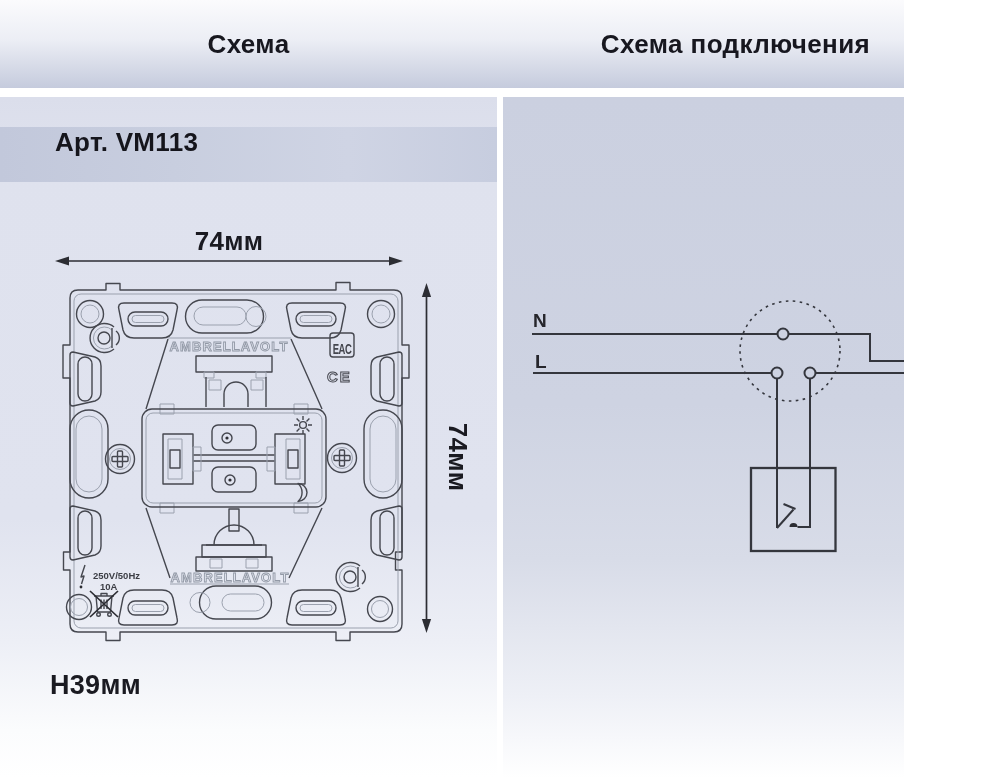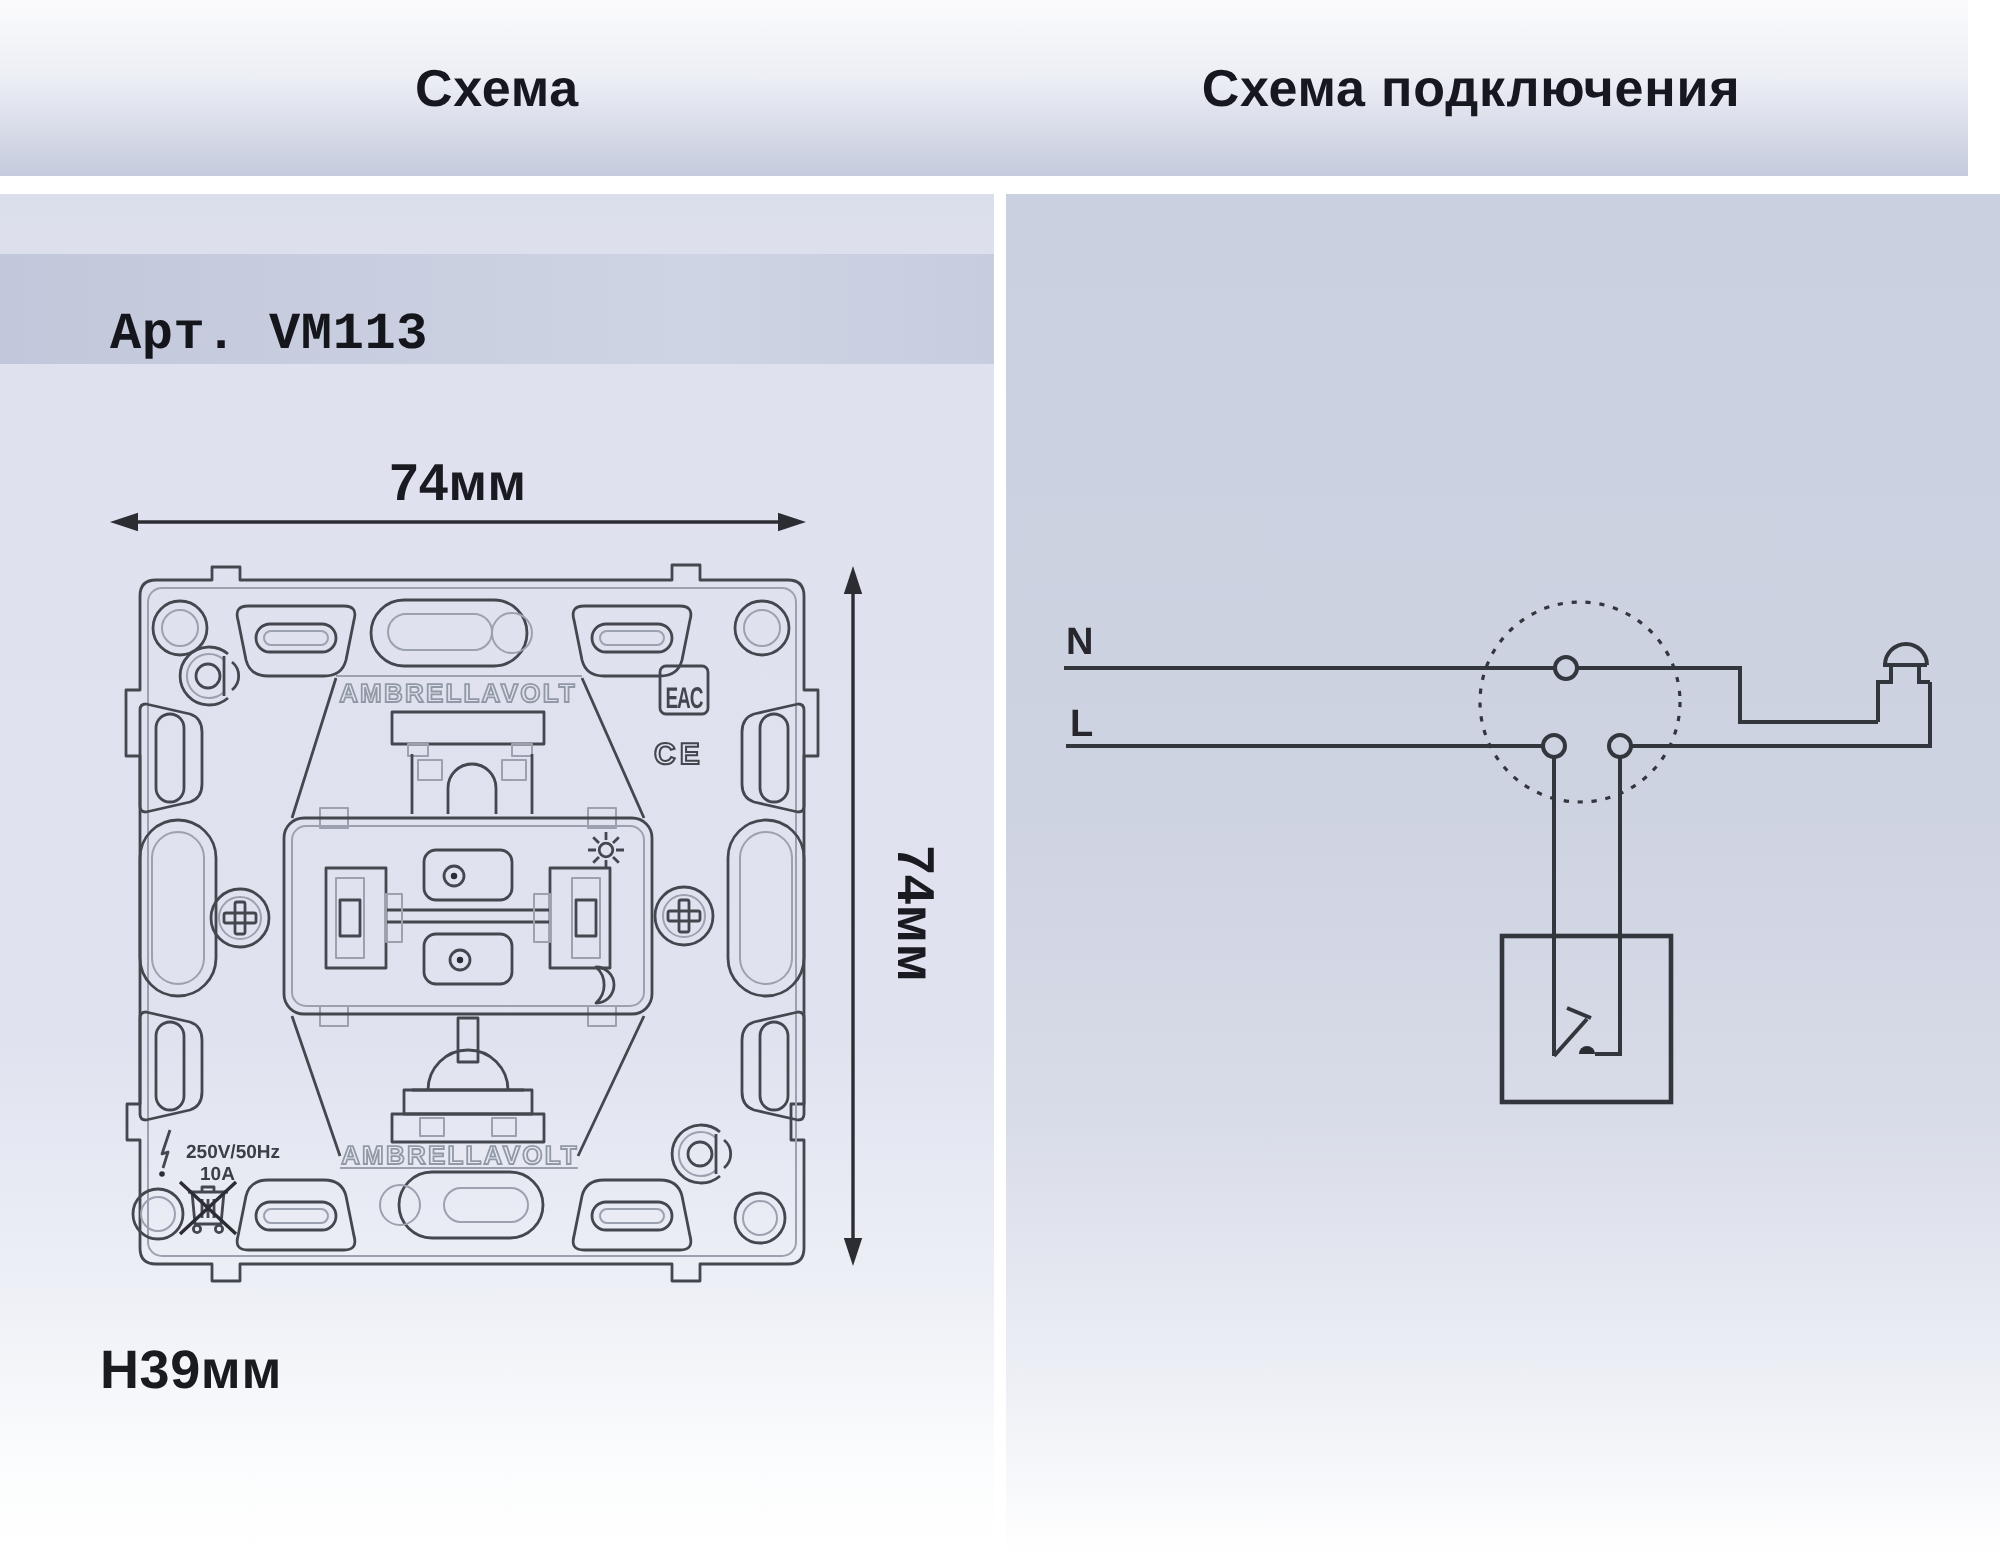--- a/index.html
+++ b/index.html
@@ -1,31 +1,31 @@
 <!DOCTYPE html>
 <html><head>
 <meta charset="utf-8">
 <style>
   html,body{margin:0;padding:0;background:#fff;}
-  .page{position:relative;width:1000px;height:778px;overflow:hidden;background:#fff;
+  .page{position:relative;width:904px;height:778px;overflow:hidden;background:#fff;
         font-family:"Liberation Sans",sans-serif;}
   .header-cell{position:absolute;top:0;height:88px;display:flex;align-items:center;justify-content:center;
         background:linear-gradient(180deg,#fbfbfd 0%,#eceef5 45%,#c5cbdd 100%);
         color:#17171f;font-size:26px;font-weight:600;letter-spacing:.4px;}
   .header-cell.left{left:0;width:497px;}
   .header-cell.right{left:487px;width:497px;}
   .panel{position:absolute;top:97px;height:681px;}
   .panel.left{left:0;width:497px;
         background:linear-gradient(180deg,#dbdeeb 0%,#dfe2ee 10%,#e0e3ef 62%,#edeff6 80%,#fbfcfd 93%,#ffffff 100%);}
   .panel.right{left:503px;width:497px;
         background:linear-gradient(180deg,#cbd0e0 0%,#ced3e2 45%,#d8dce8 68%,#eef0f6 88%,#ffffff 100%);}
   .art-band{position:absolute;top:30px;left:0;width:100%;height:55px;box-sizing:border-box;
         background:linear-gradient(90deg,#c2c8db 0%,#c8cedf 35%,#cfd4e4 70%,#c7cddf 100%);
-        display:flex;align-items:flex-end;padding-left:55px;
-        font-size:26px;font-weight:600;color:#15151c;letter-spacing:.3px;font-family:Liberation Mono, monospace;}
+        display:flex;align-items:flex-start;padding-left:55px;
+        font-size:26px;font-weight:600;color:#15151c;letter-spacing:.3px;}
   svg.overlay{position:absolute;top:97px;width:497px;height:681px;}
   #svg-left{left:0;}
   #svg-right{left:503px;}
   .ln{stroke:#45474f;fill:none;stroke-width:1.4;stroke-linejoin:round;}
   .lt{stroke:#9ba1ae;fill:none;stroke-width:1;stroke-linejoin:round;}
   .dk{stroke:#2c2d33;fill:none;stroke-width:1.7;}
   .filldk{fill:#2c2d33;stroke:none;}
   .dim{font-family:"Liberation Sans",sans-serif;font-size:26px;font-weight:600;fill:#1a1a21;letter-spacing:.3px;}
   .depth{font-size:27px;}
   .tiny{font-family:"Liberation Sans",sans-serif;font-size:9.5px;font-weight:bold;fill:#3c3e45;letter-spacing:0;}

